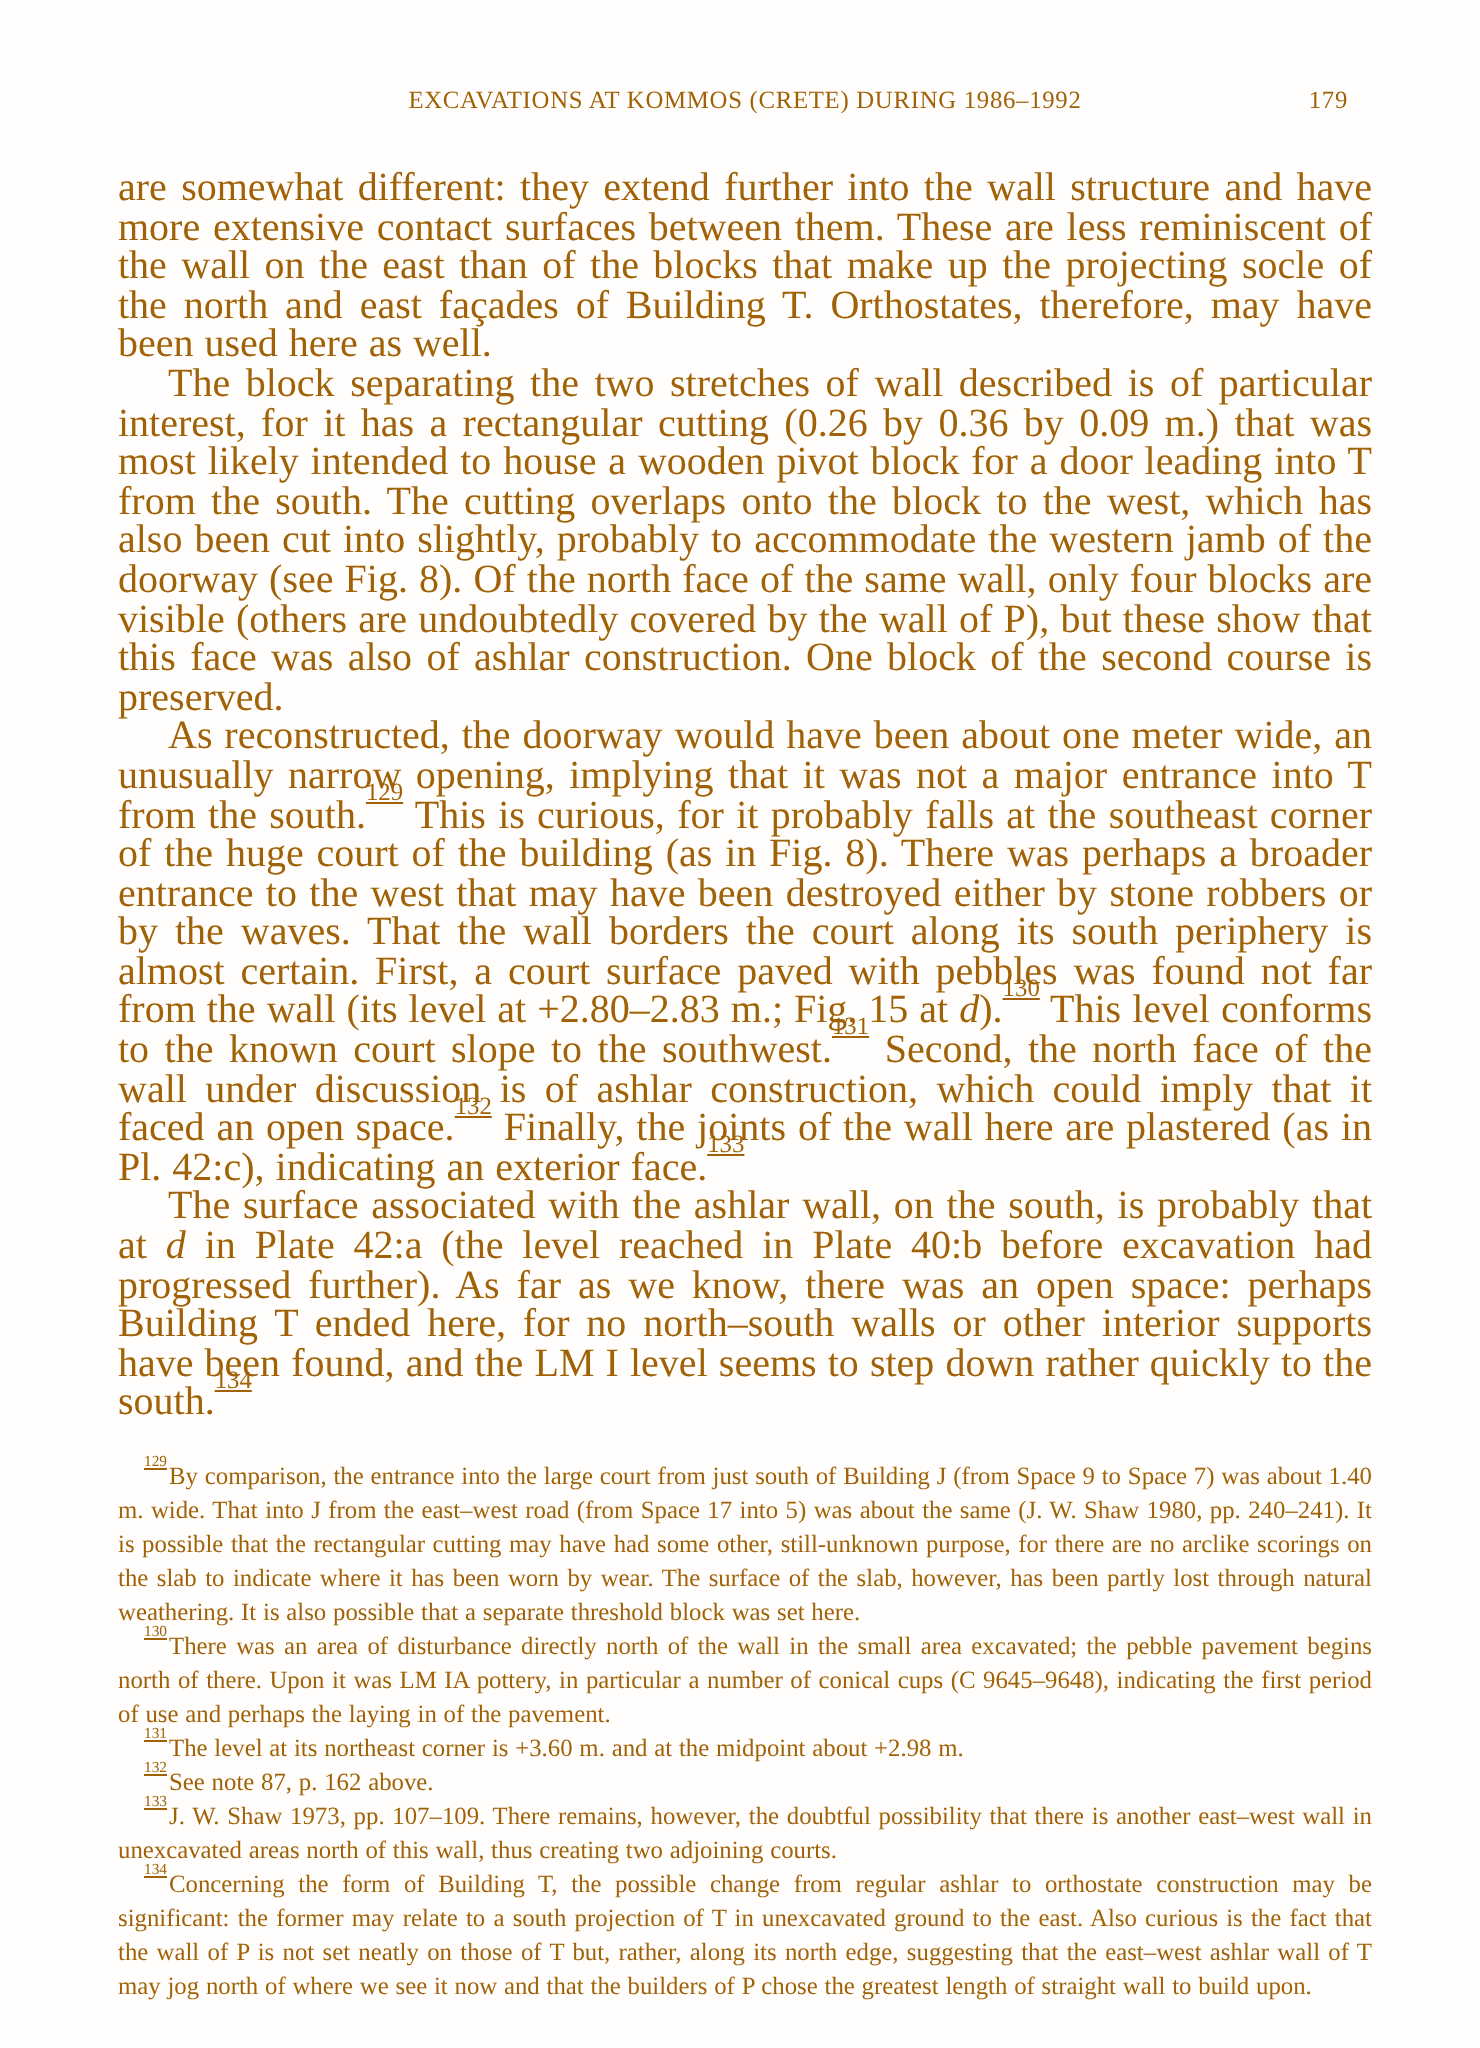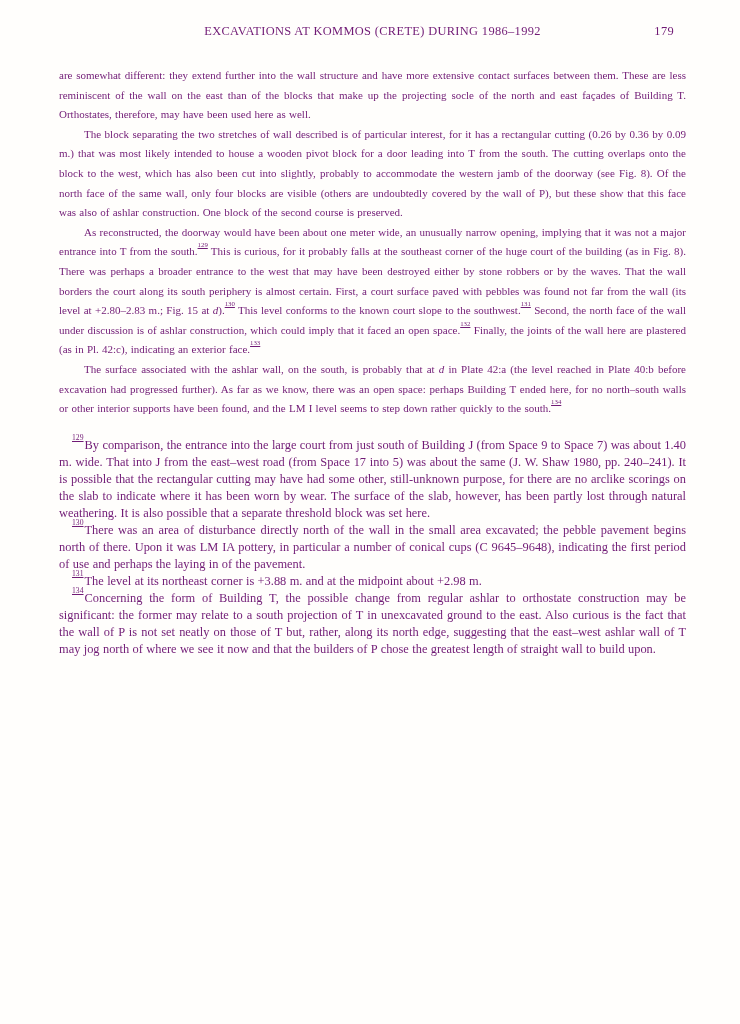--- a/index.html
+++ b/index.html
@@ -2,41 +2,41 @@
 <html><head>
 <meta charset="utf-8">
 <style>
   * { margin: 0; padding: 0; box-sizing: border-box; }
   html, body { background: #ffffff; }
   .page {
     position: relative;
     width: 740px;
     height: 1024px;
     background: #fffefc;
-    color: #701a75;
+    color: #a16207;
     font-family: "Liberation Serif", "DejaVu Serif", serif;
-    padding: 24px 54px 0 59px;
+    padding: 43px 54px 0 59px;
     overflow: hidden;
   }
   .running-head {
     position: relative;
     text-align: center;
     font-size: 12.4px;
     letter-spacing: 0.35px;
     line-height: 15px;
     margin-bottom: 27px;
     white-space: nowrap;
   }
   .page-number {
     position: absolute;
     right: 12px;
     top: 0;
   }
   .body-text p {
-    font-size: 11px;
+    font-size: 20px;
     line-height: 19.6px;
     text-align: justify;
     word-spacing: 0.5px;
   }
   .body-text p.indent { text-indent: 25px; }
   .body-text sup, .footnotes sup {
     font-size: 0.62em;
     line-height: 0;
     position: relative;
     top: -0.48em;
@@ -67,16 +67,18 @@
   <main class="body-text">
       <p><span>are somewhat different: they extend further into the wall structure and have more extensive contact surfaces between them. These are less reminiscent of the wall on the east than of the blocks that make up the projecting socle of the north and east façades of Building T. Orthostates, therefore, may have been used here as well.</span></p>
       <p class="indent"><span>The block separating the two stretches of wall described is of particular interest, for it has a rectangular cutting (0.26 by 0.36 by 0.09 m.) that was most likely intended to house a wooden pivot block for a door leading into T from the south. The cutting overlaps onto the block to the west, which has also been cut into slightly, probably to accommodate the western jamb of the doorway (see Fig. 8). Of the north face of the same wall, only four blocks are visible (others are undoubtedly covered by the wall of P), but these show that this face was also of ashlar construction. One block of the second course is preserved.</span></p>
       <p class="indent"><span>As reconstructed, the doorway would have been about one meter wide, an unusually narrow opening, implying that it was not a major entrance into T from the south.</span><sup>129</sup><span> This is curious, for it probably falls at the southeast corner of the huge court of the building (as in Fig. 8). There was perhaps a broader entrance to the west that may have been destroyed either by stone robbers or by the waves. That the wall borders the court along its south periphery is almost certain. First, a court surface paved with pebbles was found not far from the wall (its level at +2.80–2.83 m.; Fig. 15 at </span><i>d</i><span>).</span><sup>130</sup><span> This level conforms to the known court slope to the southwest.</span><sup>131</sup><span> Second, the north face of the wall under discussion is of ashlar construction, which could imply that it faced an open space.</span><sup>132</sup><span> Finally, the joints of the wall here are plastered (as in Pl. 42:c), indicating an exterior face.</span><sup>133</sup></p>
       <p class="indent"><span>The surface associated with the ashlar wall, on the south, is probably that at </span><i>d</i><span> in Plate 42:a (the level reached in Plate 40:b before excavation had progressed further). As far as we know, there was an open space: perhaps Building T ended here, for no north–south walls or other interior supports have been found, and the LM I level seems to step down rather quickly to the south.</span><sup>134</sup></p>
     </main>
 
   <section class="footnotes">
       <p><sup>129</sup><span>By comparison, the entrance into the large court from just south of Building J (from Space 9 to Space 7) was about 1.40 m. wide. That into J from the east–west road (from Space 17 into 5) was about the same (J. W. Shaw 1980, pp. 240–241). It is possible that the rectangular cutting may have had some other, still-unknown purpose, for there are no arclike scorings on the slab to indicate where it has been worn by wear. The surface of the slab, however, has been partly lost through natural weathering. It is also possible that a separate threshold block was set here.</span></p>
       <p><sup>130</sup><span>There was an area of disturbance directly north of the wall in the small area excavated; the pebble pavement begins north of there. Upon it was LM IA pottery, in particular a number of conical cups (C 9645–9648), indicating the first period of use and perhaps the laying in of the pavement.</span></p>
-      <p><sup>131</sup><span>The level at its northeast corner is +3.88 m. and at the midpoint about +2.98 m.</span></p>
+      <p><sup>131</sup><span>The level at its northeast corner is +3.60 m. and at the midpoint about +2.98 m.</span></p>
+      <p><sup>132</sup><span>See note 87, p. 162 above.</span></p>
+      <p><sup>133</sup><span>J. W. Shaw 1973, pp. 107–109. There remains, however, the doubtful possibility that there is another east–west wall in unexcavated areas north of this wall, thus creating two adjoining courts.</span></p>
       <p><sup>134</sup><span>Concerning the form of Building T, the possible change from regular ashlar to orthostate construction may be significant: the former may relate to a south projection of T in unexcavated ground to the east. Also curious is the fact that the wall of P is not set neatly on those of T but, rather, along its north edge, suggesting that the east–west ashlar wall of T may jog north of where we see it now and that the builders of P chose the greatest length of straight wall to build upon.</span></p>
     </section>
 </div>
 
 </body></html>

